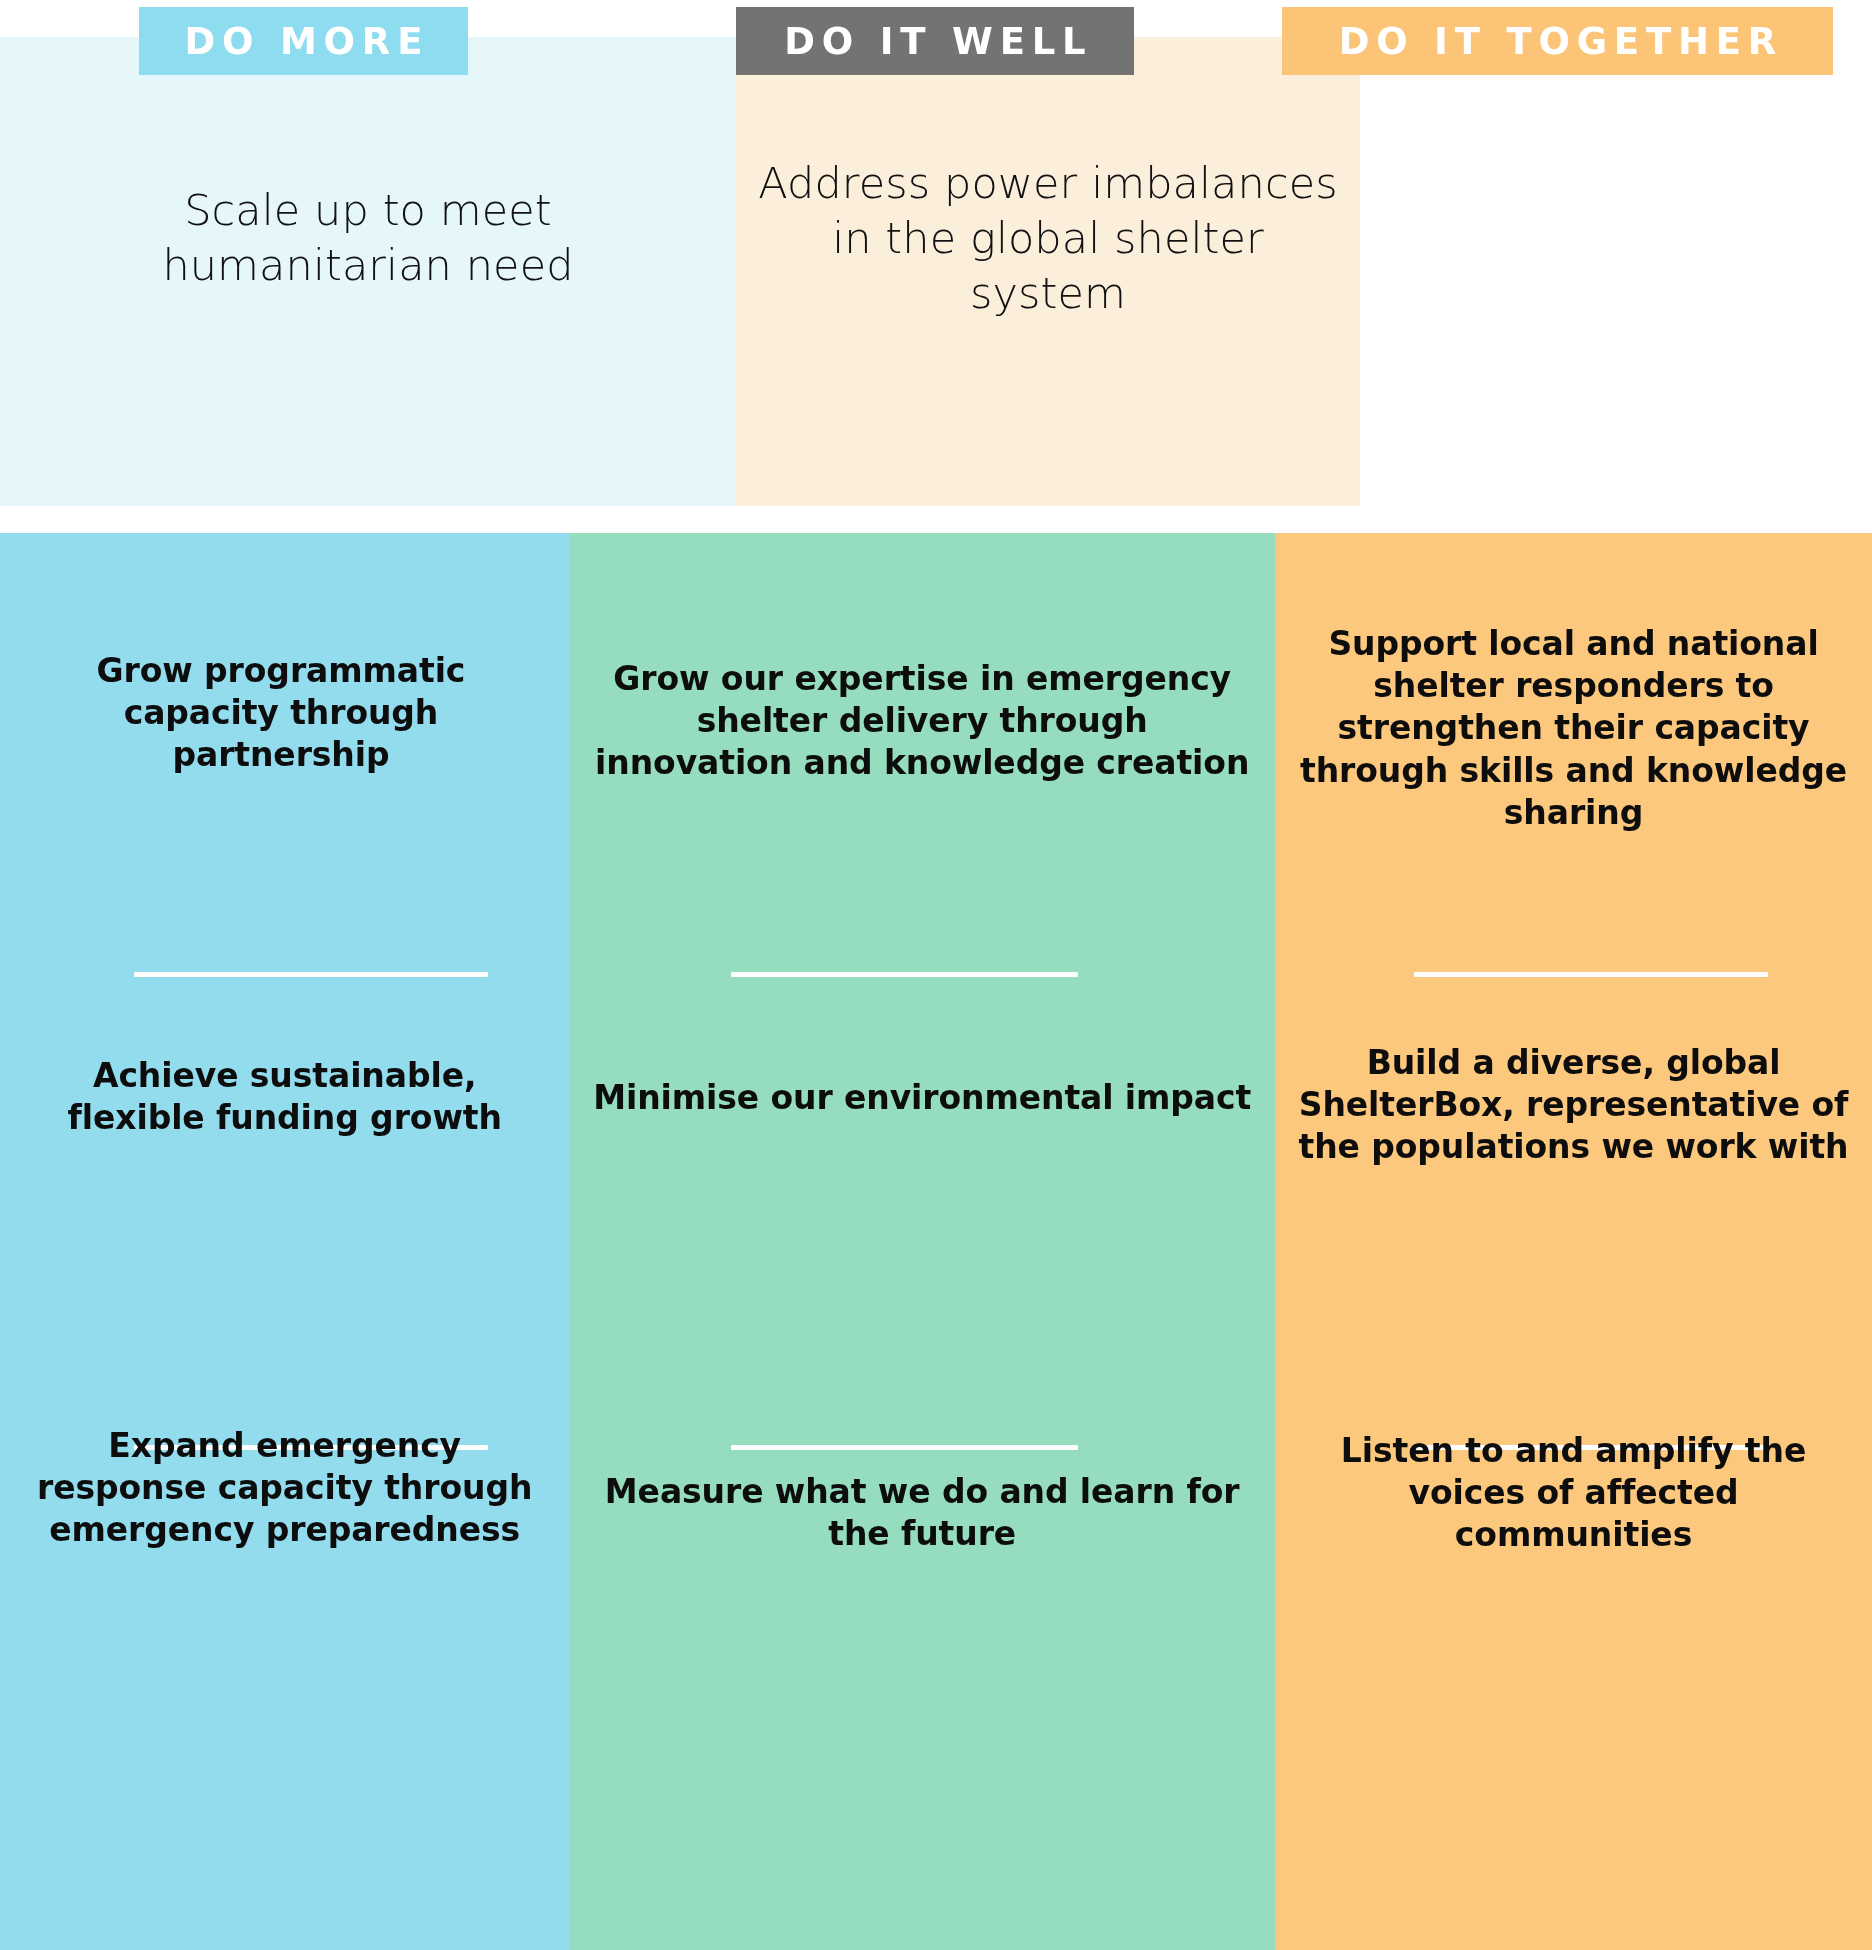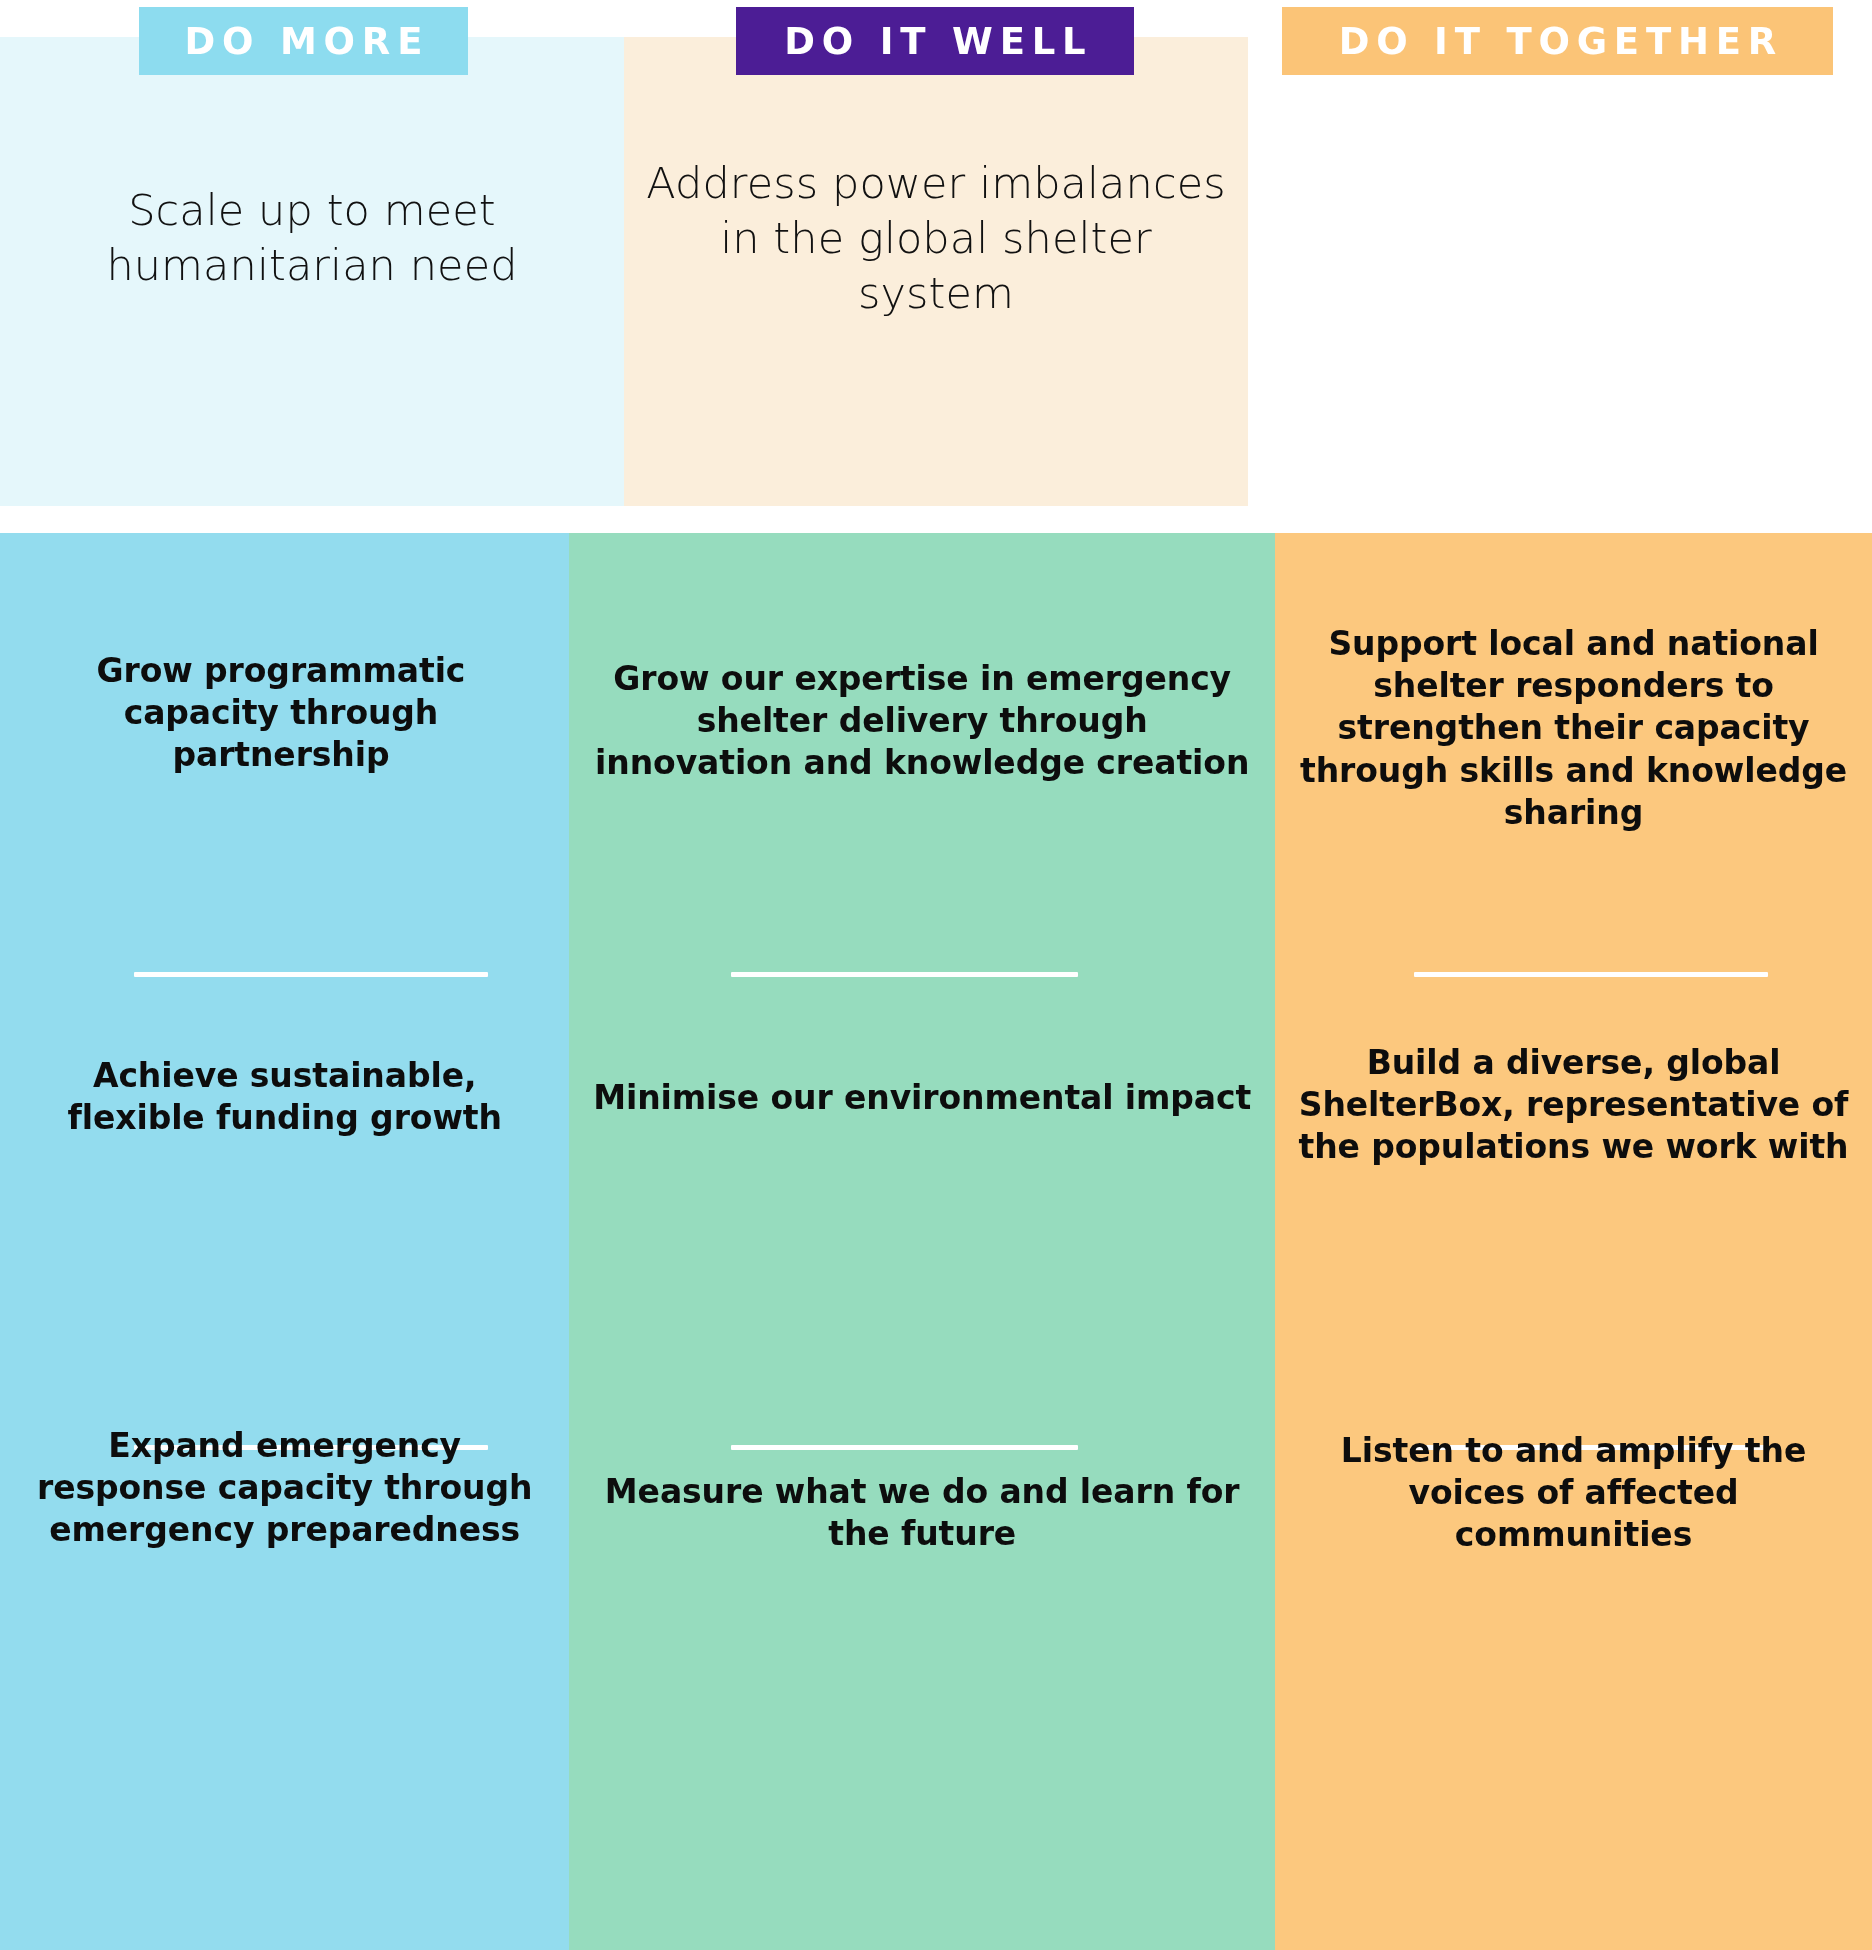--- a/index.html
+++ b/index.html
@@ -28,21 +28,21 @@
     height: 469px;
     display: flex;
   }
   .tint-col {
     height: 100%;
     position: relative;
     display: flex;
     align-items: flex-start;
     justify-content: center;
   }
-  .tint-col.c1 { width: 624px; background: #e5f7fb; }
+  .tint-col.c1 { width: 736px; background: #e5f7fb; }
   .tint-col.c2 { width: 624px; background: #ddf3e8; }
   .tint-col.c3 { width: 624px; background: #fbeedb; }
 
   .tint-text {
     font-family: "DejaVu Sans", sans-serif;
     font-weight: 300;
     font-size: 43px;
     line-height: 1.28;
     color: #111111;
     text-align: center;
@@ -66,21 +66,21 @@
     font-family: "DejaVu Sans", sans-serif;
     font-weight: 700;
     font-size: 37px;
     letter-spacing: 6.8px;
     color: #ffffff;
     white-space: nowrap;
     line-height: 1;
     padding-left: 6.8px;
   }
   .hdr.h1 { left: 139px; width: 329px; background: #8ddcef; }
-  .hdr.h2 { left: 736px; width: 398px; background: #4c1d95; }
+  .hdr.h2 { left: 736px; width: 398px; background: #737373; }
   .hdr.h3 { left: 1282px; width: 551px; background: #fbc477; }
 
   
   .solid-band {
     position: absolute;
     left: 0;
     top: 533px;
     width: 1872px;
     height: 1417px;
     display: flex;

